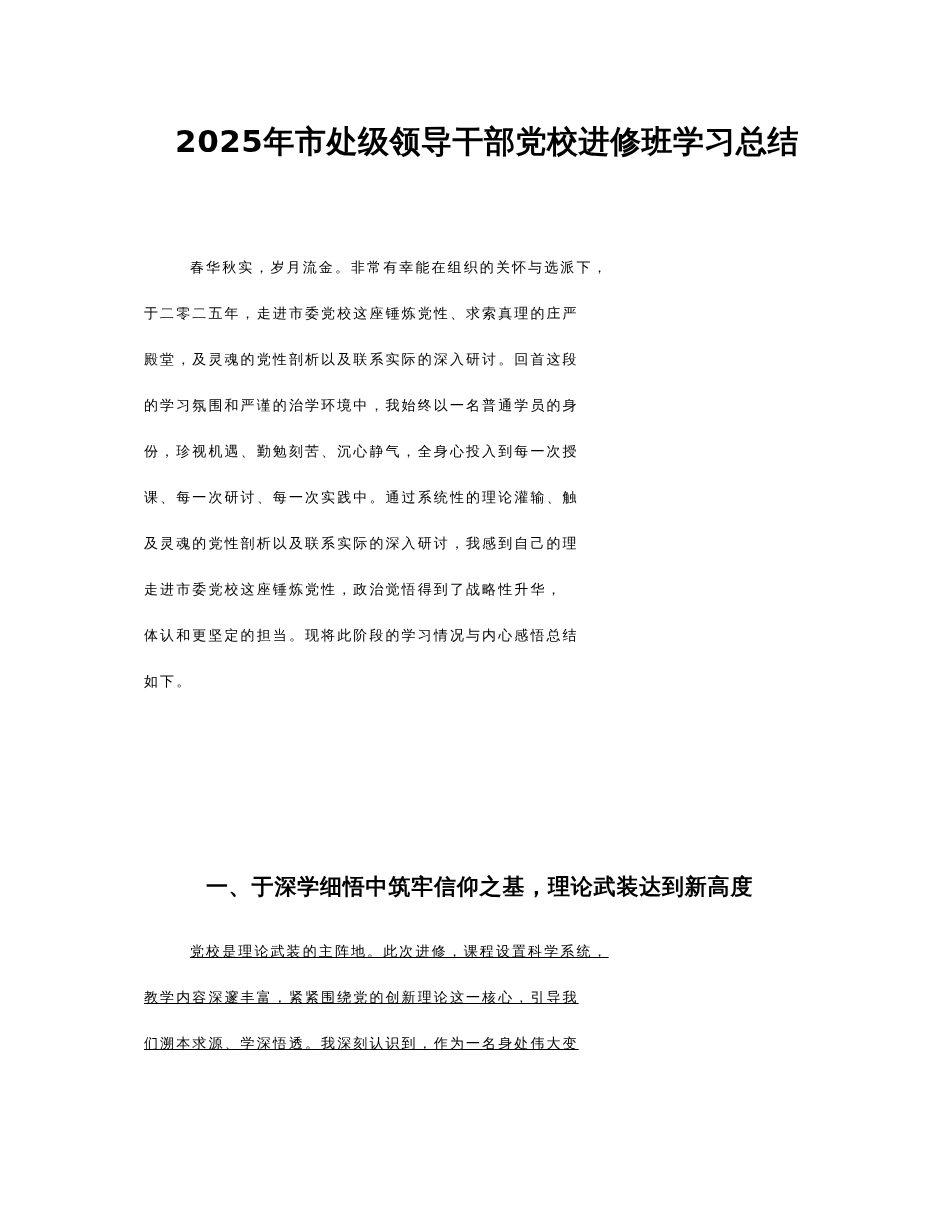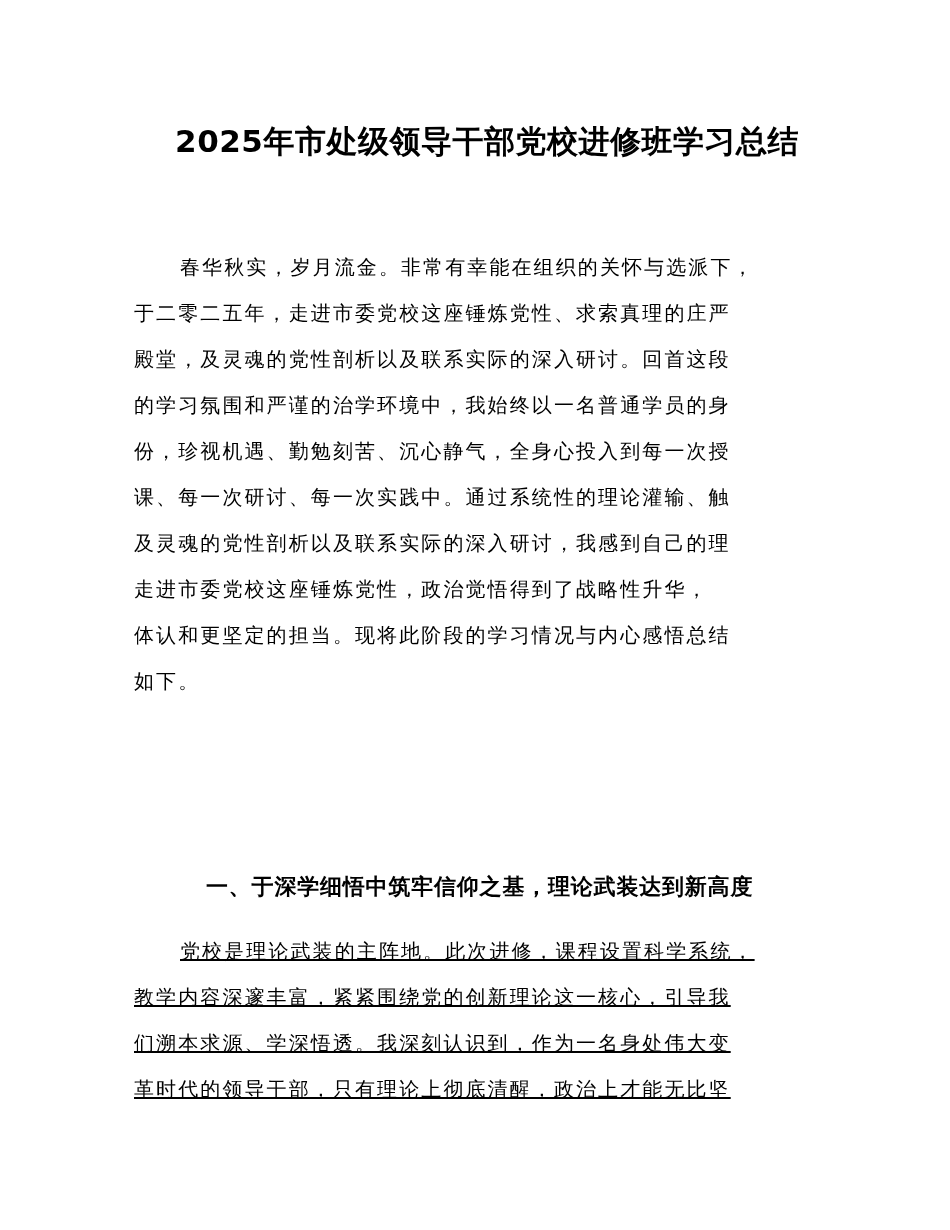--- a/index.html
+++ b/index.html
@@ -4,23 +4,23 @@
 <style>
   html, body { margin: 0; padding: 0; background: #ffffff; }
   body { width: 950px; height: 1230px; position: relative; overflow: hidden; color: #000; }
   .page { position: absolute; left: 0; top: 0; width: 950px; height: 1230px; background: #fff; }
   .title {
     position: absolute; left: 12px; top: 118px; width: 950px; text-align: center;
     font-family: "DejaVu Sans", "Liberation Sans", sans-serif;
     font-size: 31px; font-weight: bold; letter-spacing: 0.5px; line-height: 46px;
   }
   .body-text {
-    position: absolute; left: 134px; width: 690px;
+    position: absolute; left: 144px; width: 690px;
     font-family: "DejaVu Serif", "Liberation Serif", serif;
-    font-size: 20px; line-height: 46px; letter-spacing: 2.1px;
+    font-size: 14px; line-height: 46px; letter-spacing: 2.1px;
   }
   .line { display: block; white-space: nowrap; height: 46px; }
   .indent { padding-left: 46px; }
   .heading {
     position: absolute; left: 190px; top: 864px;
     font-family: "DejaVu Sans", "Liberation Sans", sans-serif;
     font-size: 22px; font-weight: bold; line-height: 46px; white-space: nowrap; letter-spacing: 0.8px; margin-left: 16px;
   }
 </style>
 </head>
@@ -42,16 +42,15 @@
     <span class="line">体认和更坚定的担当。现将此阶段的学习情况与内心感悟总结</span>
     <span class="line">如下。</span>
   </div>
 
   <div class="heading">一、于深学细悟中筑牢信仰之基，理论武装达到新高度</div>
 
   <div class="body-text" style="top:928px;text-decoration:underline;">
     <span class="line indent">党校是理论武装的主阵地。此次进修，课程设置科学系统，</span>
     <span class="line">教学内容深邃丰富，紧紧围绕党的创新理论这一核心，引导我</span>
     <span class="line">们溯本求源、学深悟透。我深刻认识到，作为一名身处伟大变</span>
-    <span class="line">革时代的领导干部，只有理论上彻底清醒，政治上才能无比坚</span>
   </div>
 
 </div>
 
 </body></html>

